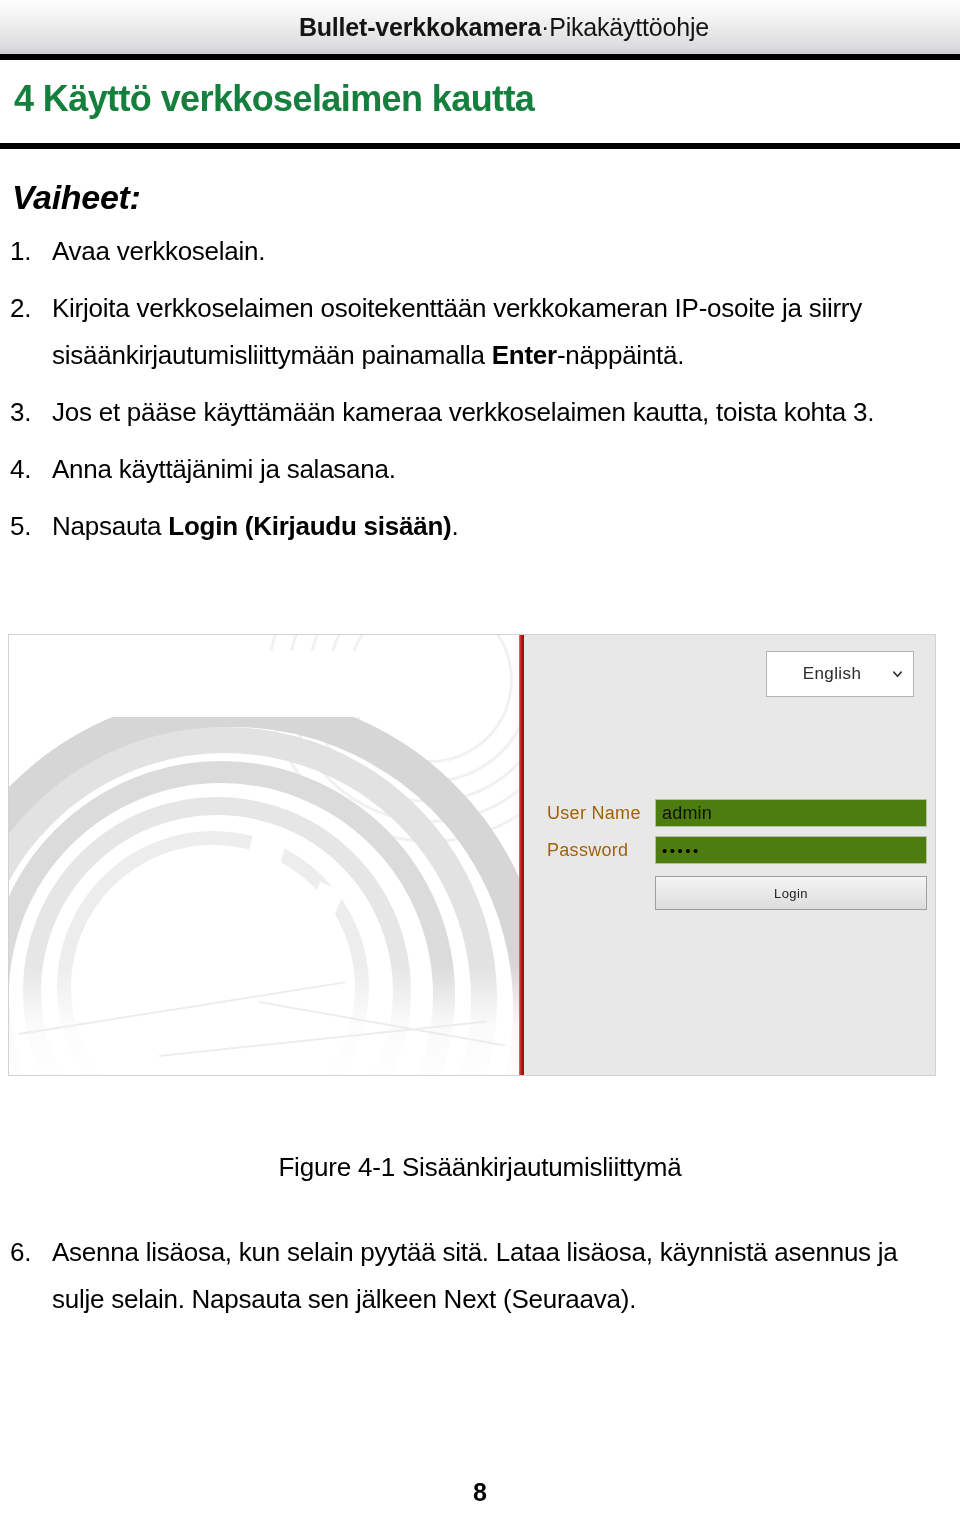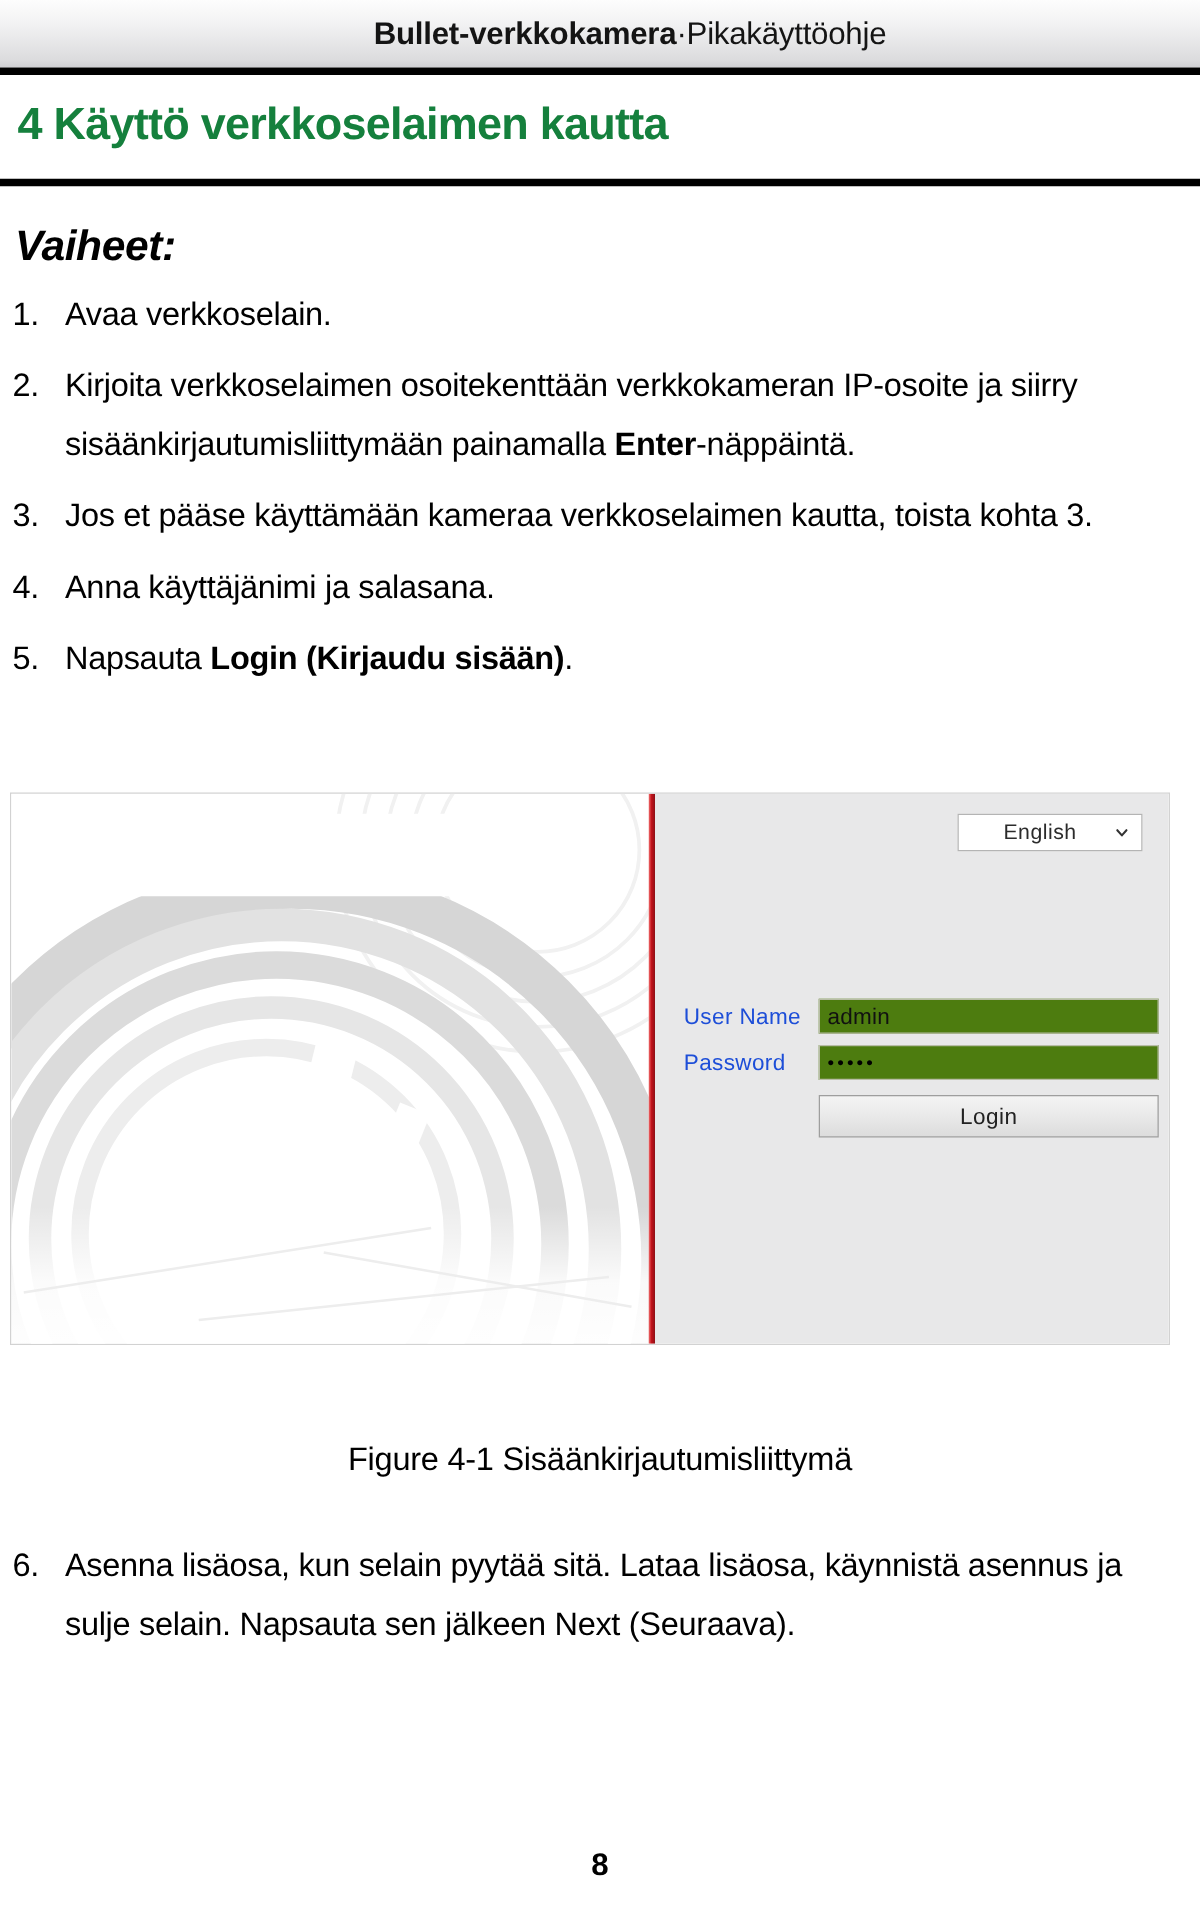--- a/index.html
+++ b/index.html
@@ -191,21 +191,21 @@
     right: 0;
     bottom: 0;
     background: #e8e8e9;
   }
 
   .lang-select {
     position: absolute;
     right: 21px;
     top: 16px;
     width: 148px;
-    height: 30px;
+    height: 46px;
     background: #ffffff;
     border: 1px solid #b4b4b4;
     box-sizing: border-box;
     display: flex;
     align-items: center;
     font-size: 17px;
     color: #2b2b2b;
   }
   .lang-value {
     flex: 1 1 auto;
@@ -231,21 +231,21 @@
   }
   .form-row {
     display: flex;
     align-items: center;
     margin-bottom: 9px;
   }
   .form-label {
     width: 108px;
     flex: 0 0 108px;
     font-size: 18px;
-    color: #1d4ed8;
+    color: #a16207;
     letter-spacing: 0.3px;
     white-space: nowrap;
   }
   .form-input {
     flex: 1 1 auto;
     height: 28px;
     background: #4d7c0f;
     border: 1px solid #b8bda6;
     box-sizing: border-box;
     display: flex;
@@ -264,21 +264,21 @@
   .login-button {
     margin-left: 108px;
     margin-top: 12px;
     height: 34px;
     background: linear-gradient(to bottom, #f4f4f4 0%, #e8e8e8 55%, #dcdcdc 100%);
     border: 1px solid #9e9e9e;
     box-sizing: border-box;
     display: flex;
     align-items: center;
     justify-content: center;
-    font-size: 18px;
+    font-size: 13px;
     color: #222222;
     letter-spacing: 0.4px;
   }
 
   
   .figure-caption {
     position: absolute;
     left: 0;
     top: 1152px;
     width: 960px;

